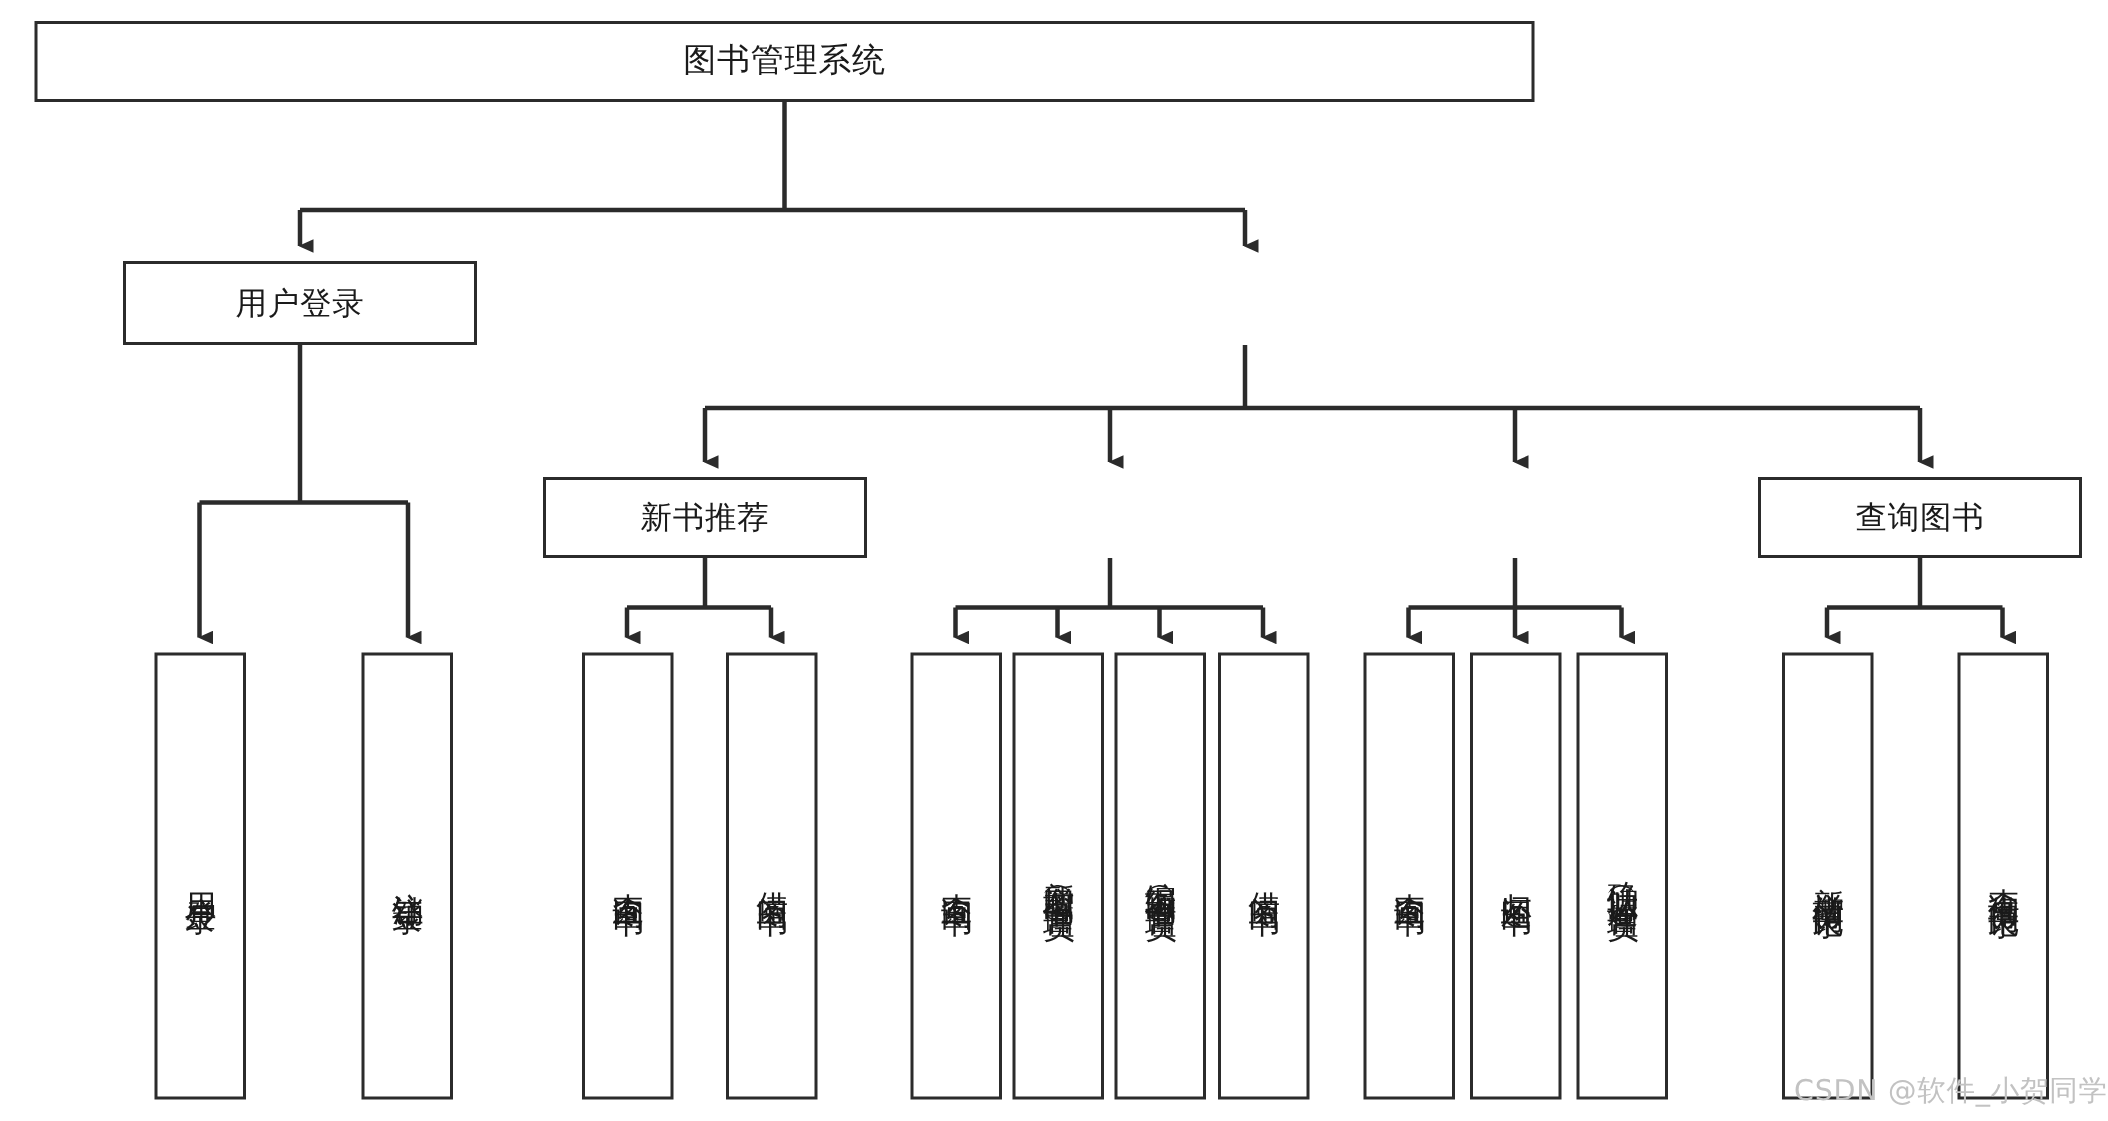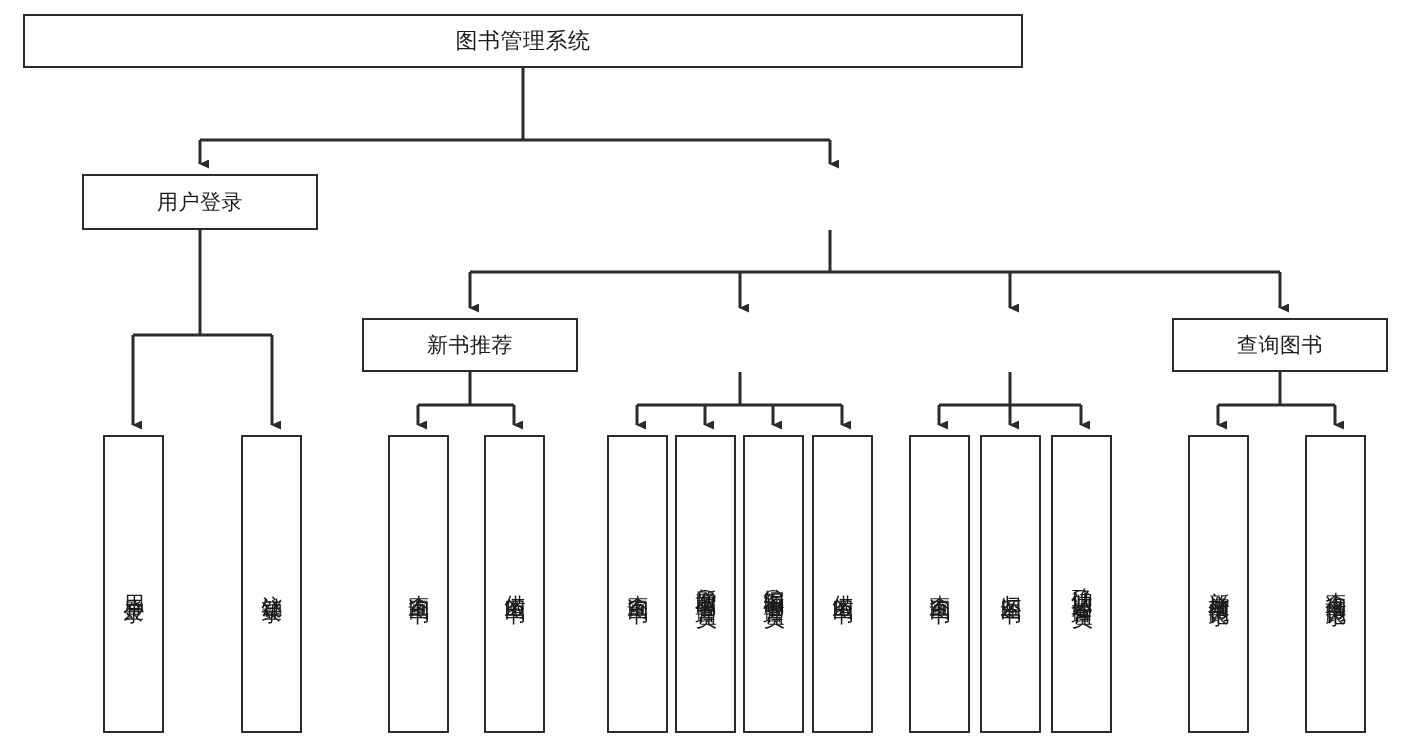--- a/index.html
+++ b/index.html
@@ -166,14 +166,15 @@
     <span class="label">确认归还（管理员）</span>
   </div>
 
   <div class="node vertical" style="left:1188px; top:435px; width:61px; height:298px;">
     <span class="label">新增借阅记录</span>
   </div>
   <div class="node vertical" style="left:1305px; top:435px; width:61px; height:298px;">
     <span class="label">查询借阅记录</span>
   </div>
 
+  <div class="watermark" style="left:1196px; top:714px;">CSDN @软件_小贺同学</div>
 
 </div>
 
 </body></html>

